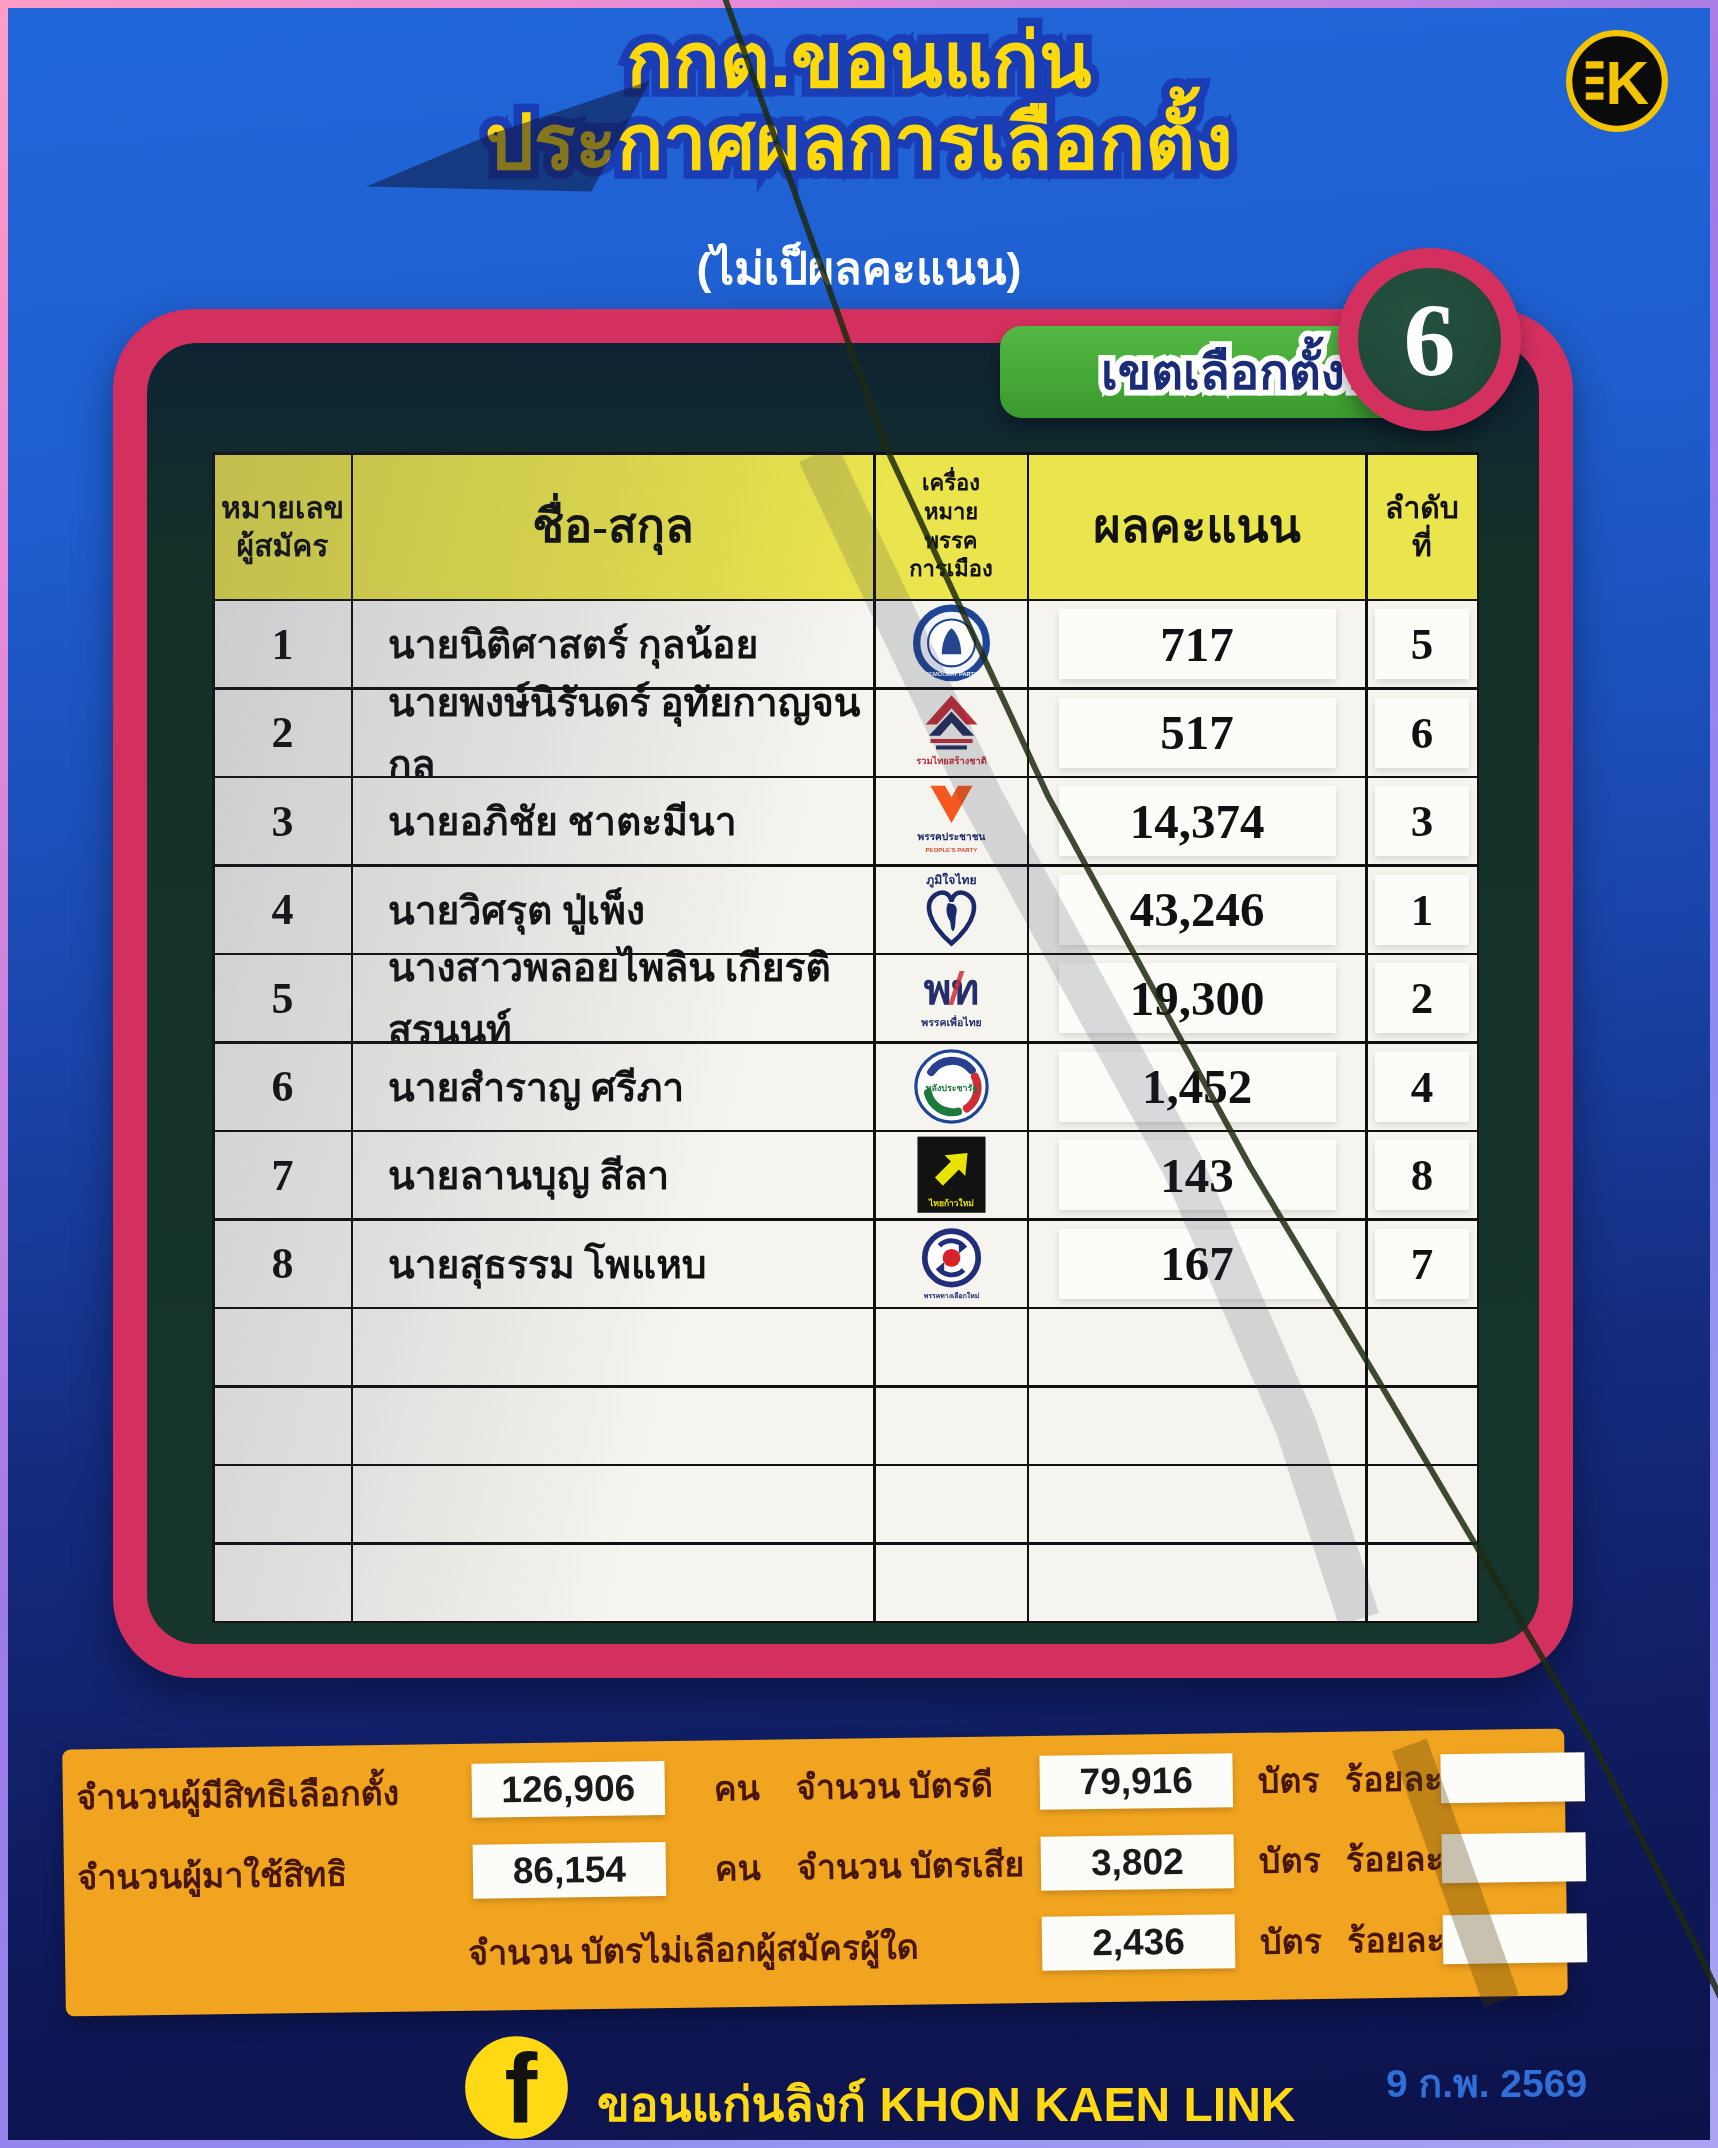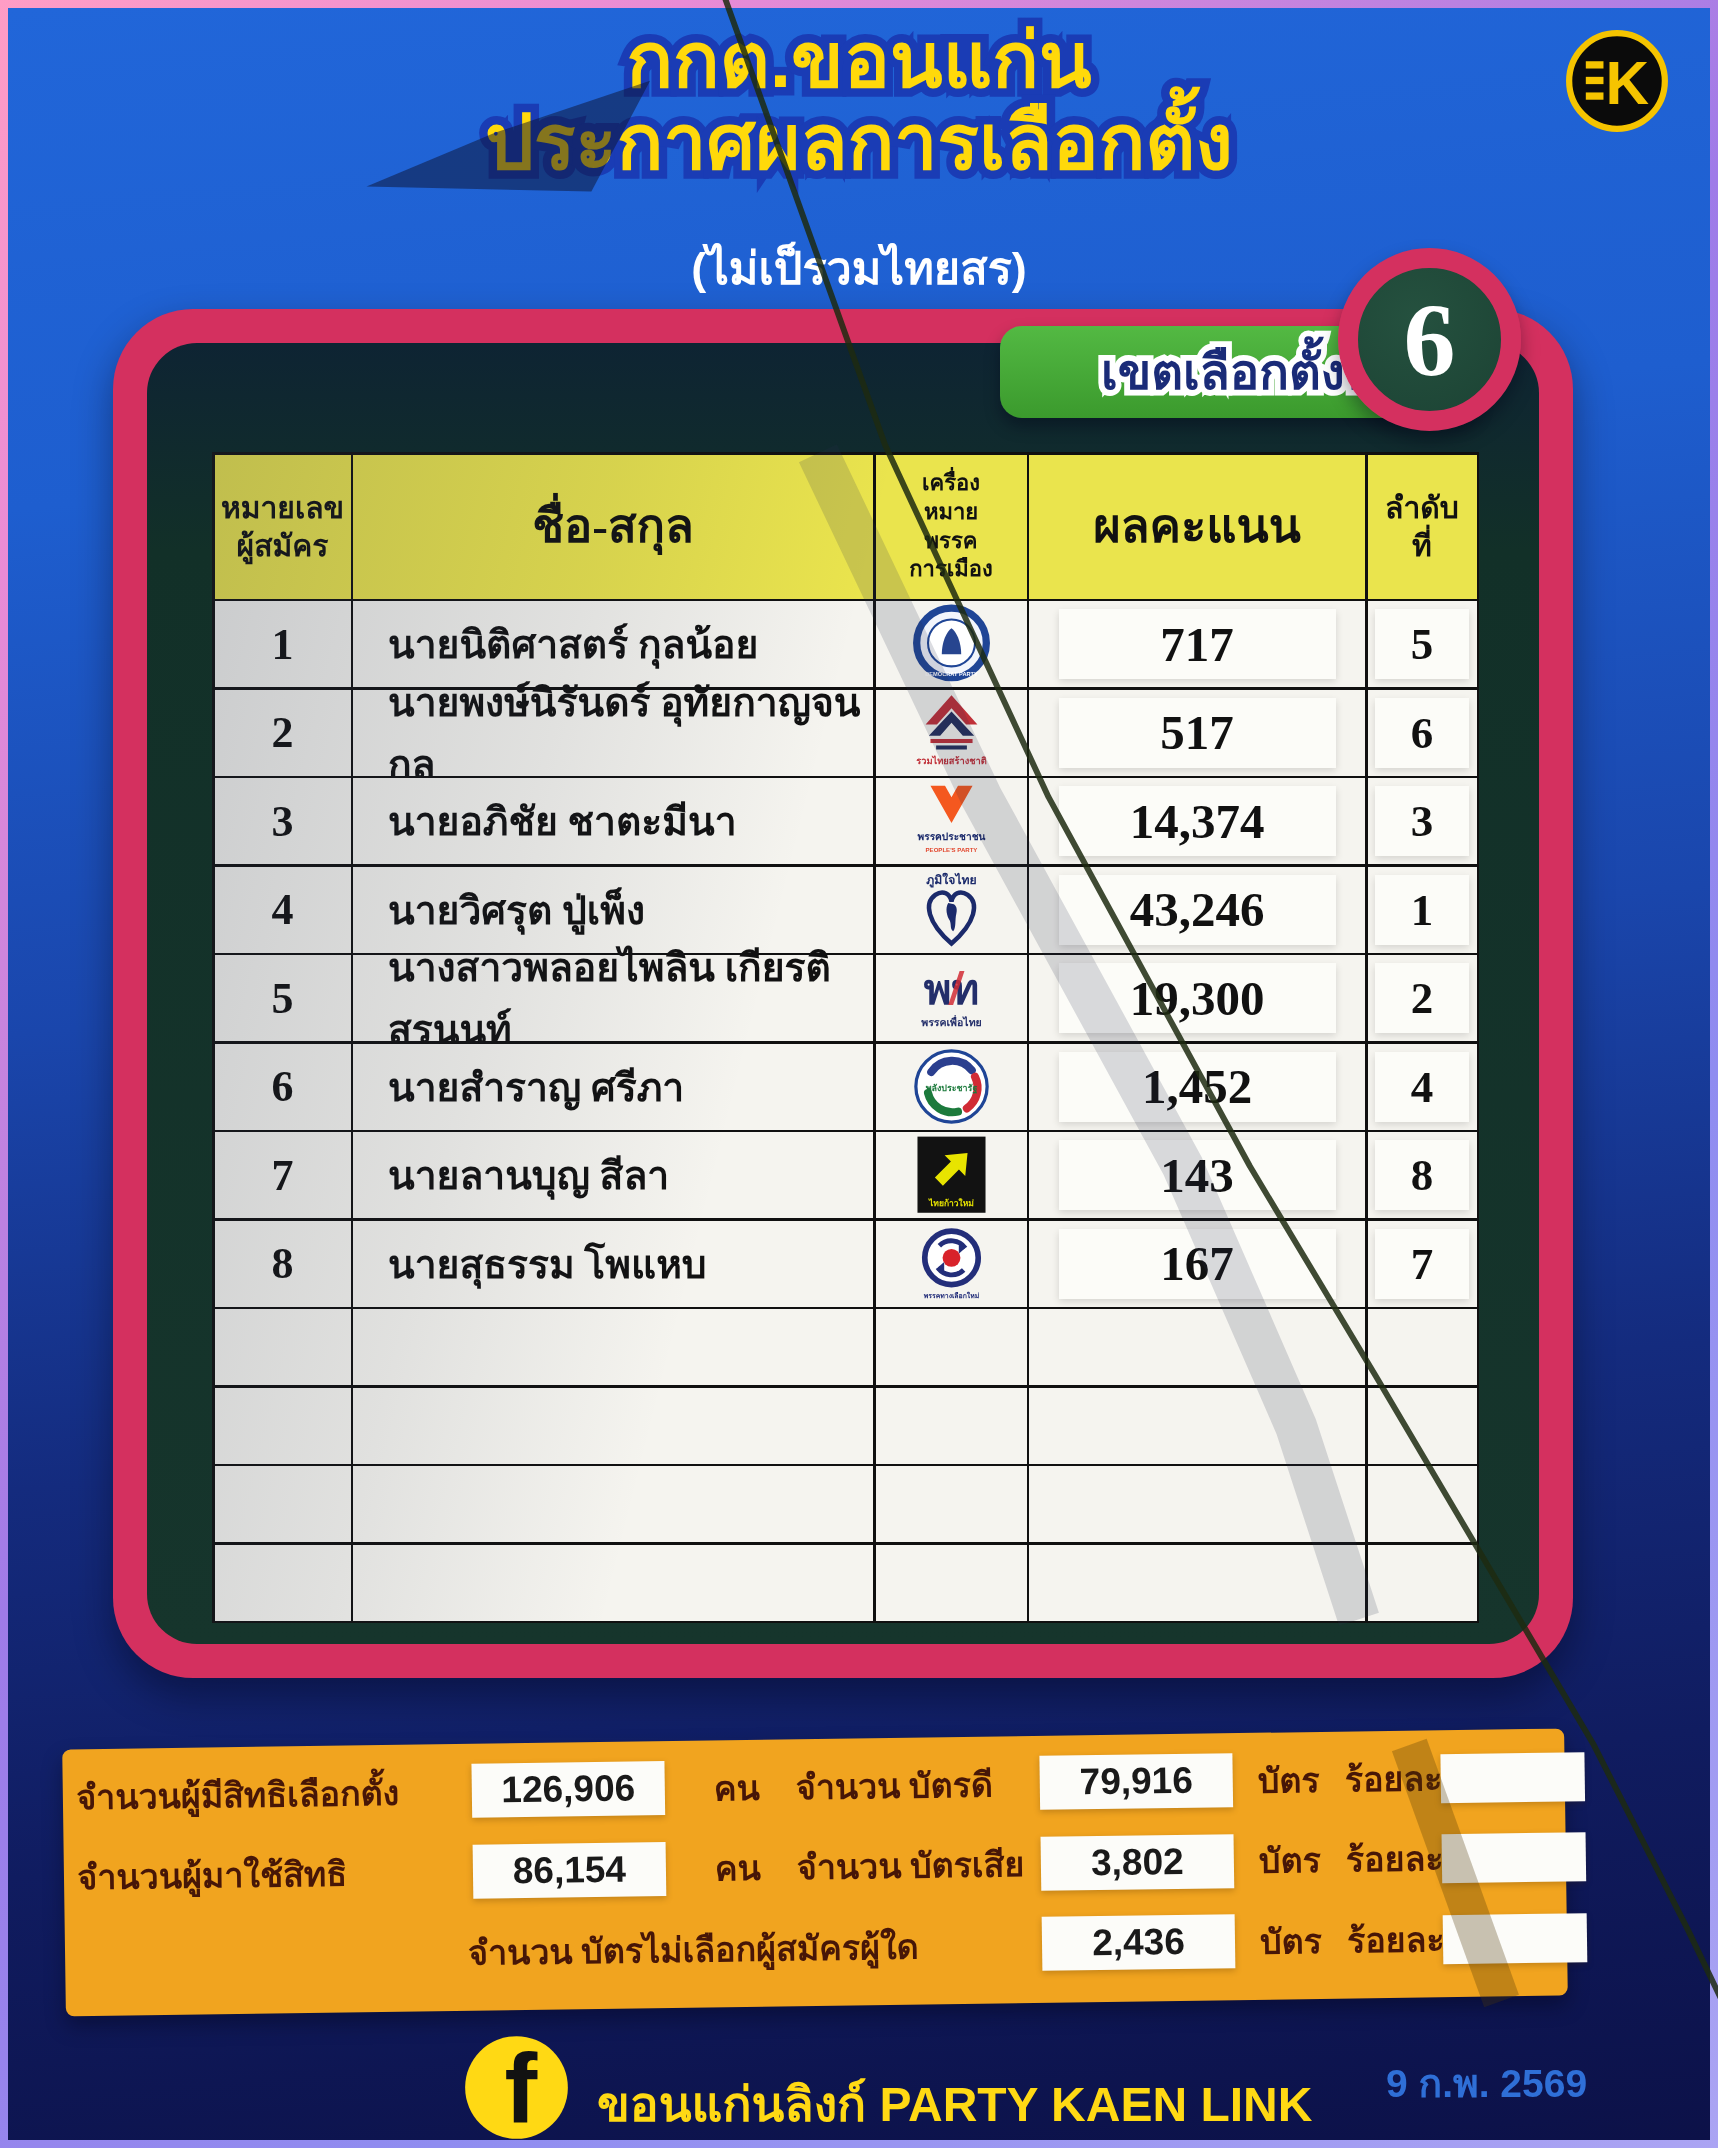--- a/index.html
+++ b/index.html
@@ -95,21 +95,21 @@
     <div class="title-wrap">
       <div class="title-line">
         <span class="stroke">กกต.ขอนแก่น</span>
         <span class="fill">กกต.ขอนแก่น</span>
       </div>
       <div class="title-line">
         <span class="stroke">ประกาศผลการเลือกตั้ง</span>
         <span class="fill">ประกาศผลการเลือกตั้ง</span>
       </div>
     </div>
-    <div class="subtitle">(ไม่เป็รวมไทยสร)</div>
+    <div class="subtitle">(ไม่เป็ผลคะแนน)</div>
 
     <div class="brand">
       <svg viewBox="0 0 100 100" width="104" height="104">
         <circle cx="50" cy="50" r="46" fill="#0B0B0B" stroke="#F5C400" stroke-width="6"></circle>
         <rect x="20" y="31" width="17" height="7" fill="#F5C400"></rect>
         <rect x="20" y="46" width="17" height="7" fill="#F5C400"></rect>
         <rect x="20" y="61" width="17" height="7" fill="#F5C400"></rect>
         <text x="60" y="72" font-size="58" text-anchor="middle" fill="#F5C400">K</text>
       </svg>
     </div>
@@ -325,21 +325,21 @@
       <span class="sunit" style="left:1282px;top:183px">ร้อยละ</span>
       <span class="sbox pct" style="left:1378px;top:185px"></span>
     </div>
 
     <div class="fb">
       <svg viewBox="0 0 100 100" width="107" height="107">
         <circle cx="50" cy="50" r="48" fill="#FFD914"></circle>
         <text x="54" y="82" font-size="92" text-anchor="middle" fill="#121212" font-family="Liberation Serif, DejaVu Serif, serif">f</text>
       </svg>
     </div>
-    <div class="ftext">ขอนแก่นลิงก์ PARTY KAEN LINK</div>
+    <div class="ftext">ขอนแก่นลิงก์ KHON KAEN LINK</div>
     <div class="fdate">9 ก.พ. 2569</div>
   </div>
 
   <svg class="overlay" width="1718" height="2148" viewBox="0 0 2048 2560">
     <polygon points="437,222 590,158 775,96 705,228" fill="rgba(12,18,48,0.5)"></polygon>
     <polyline points="975,540 1170,950 1410,1390 1545,1700 1620,1930" fill="none" stroke="rgba(40,50,75,0.17)" stroke-width="50" stroke-linejoin="round"></polyline>
     <polyline points="1680,2080 1790,2385" fill="none" stroke="rgba(80,55,5,0.30)" stroke-width="44"></polyline>
     <polyline points="858,-20 1055,530 1250,950 1490,1390 1640,1640 1900,2080 2012,2300 2060,2400" fill="none" stroke="#1d2a10" stroke-width="7" stroke-linejoin="round" opacity="0.85"></polyline>
   </svg>
 </div>

